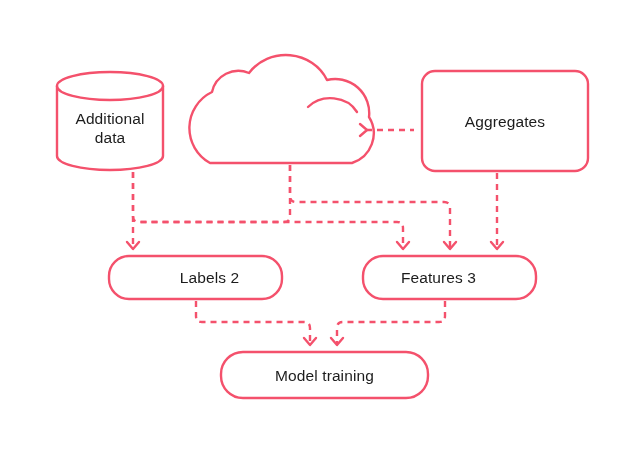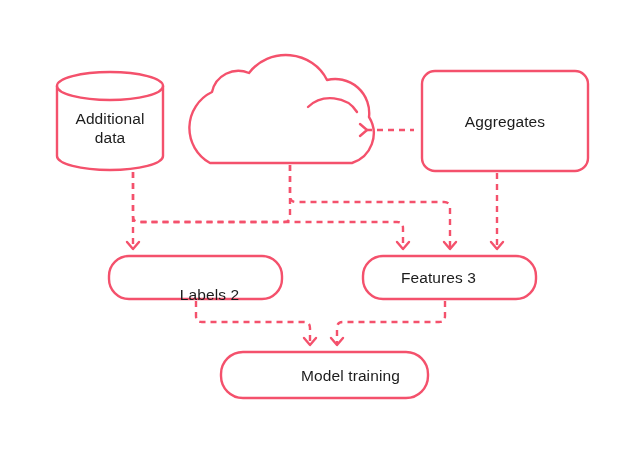--- a/index.html
+++ b/index.html
@@ -35,23 +35,23 @@
     font-family: "Liberation Sans", sans-serif;
     font-size: 15.5px;
     line-height: 19px;
     letter-spacing: 0.1px;
     pointer-events: none;
     white-space: pre-line;
   }
   #label-additional-data { left: 57px;  top: 86px;  width: 106px; height: 84px; }
   #label-data-feed      { left: 210px; top: 100px; width: 164px; height: 62px; }
   #label-aggregates     { left: 422px; top: 71px;  width: 166px; height: 100px; }
-  #label-labels         { left: 109px; top: 273px; width: 201px; height: 43px; }
+  #label-labels         { left: 109px; top: 256px; width: 201px; height: 43px; }
   #label-features       { left: 363px; top: 256px; width: 151px; height: 43px; text-align: right; }
-  #label-model-training { left: 221px; top: 352px; width: 207px; height: 46px; padding-left: 26px; }
+  #label-model-training { left: 221px; top: 352px; width: 207px; height: 46px; }
 </style>
 </head>
 <body>
 
 <div id="diagram-canvas">
 
   <svg id="diagram-svg" viewBox="0 0 644 470" xmlns="http://www.w3.org/2000/svg">
 
     <g>
       <path d="M57,86 L57,156 A53,14 0 0 0 163,156 L163,86" fill="#ffffff" stroke="#F4516C" stroke-width="2.4" stroke-linecap="round"></path>

